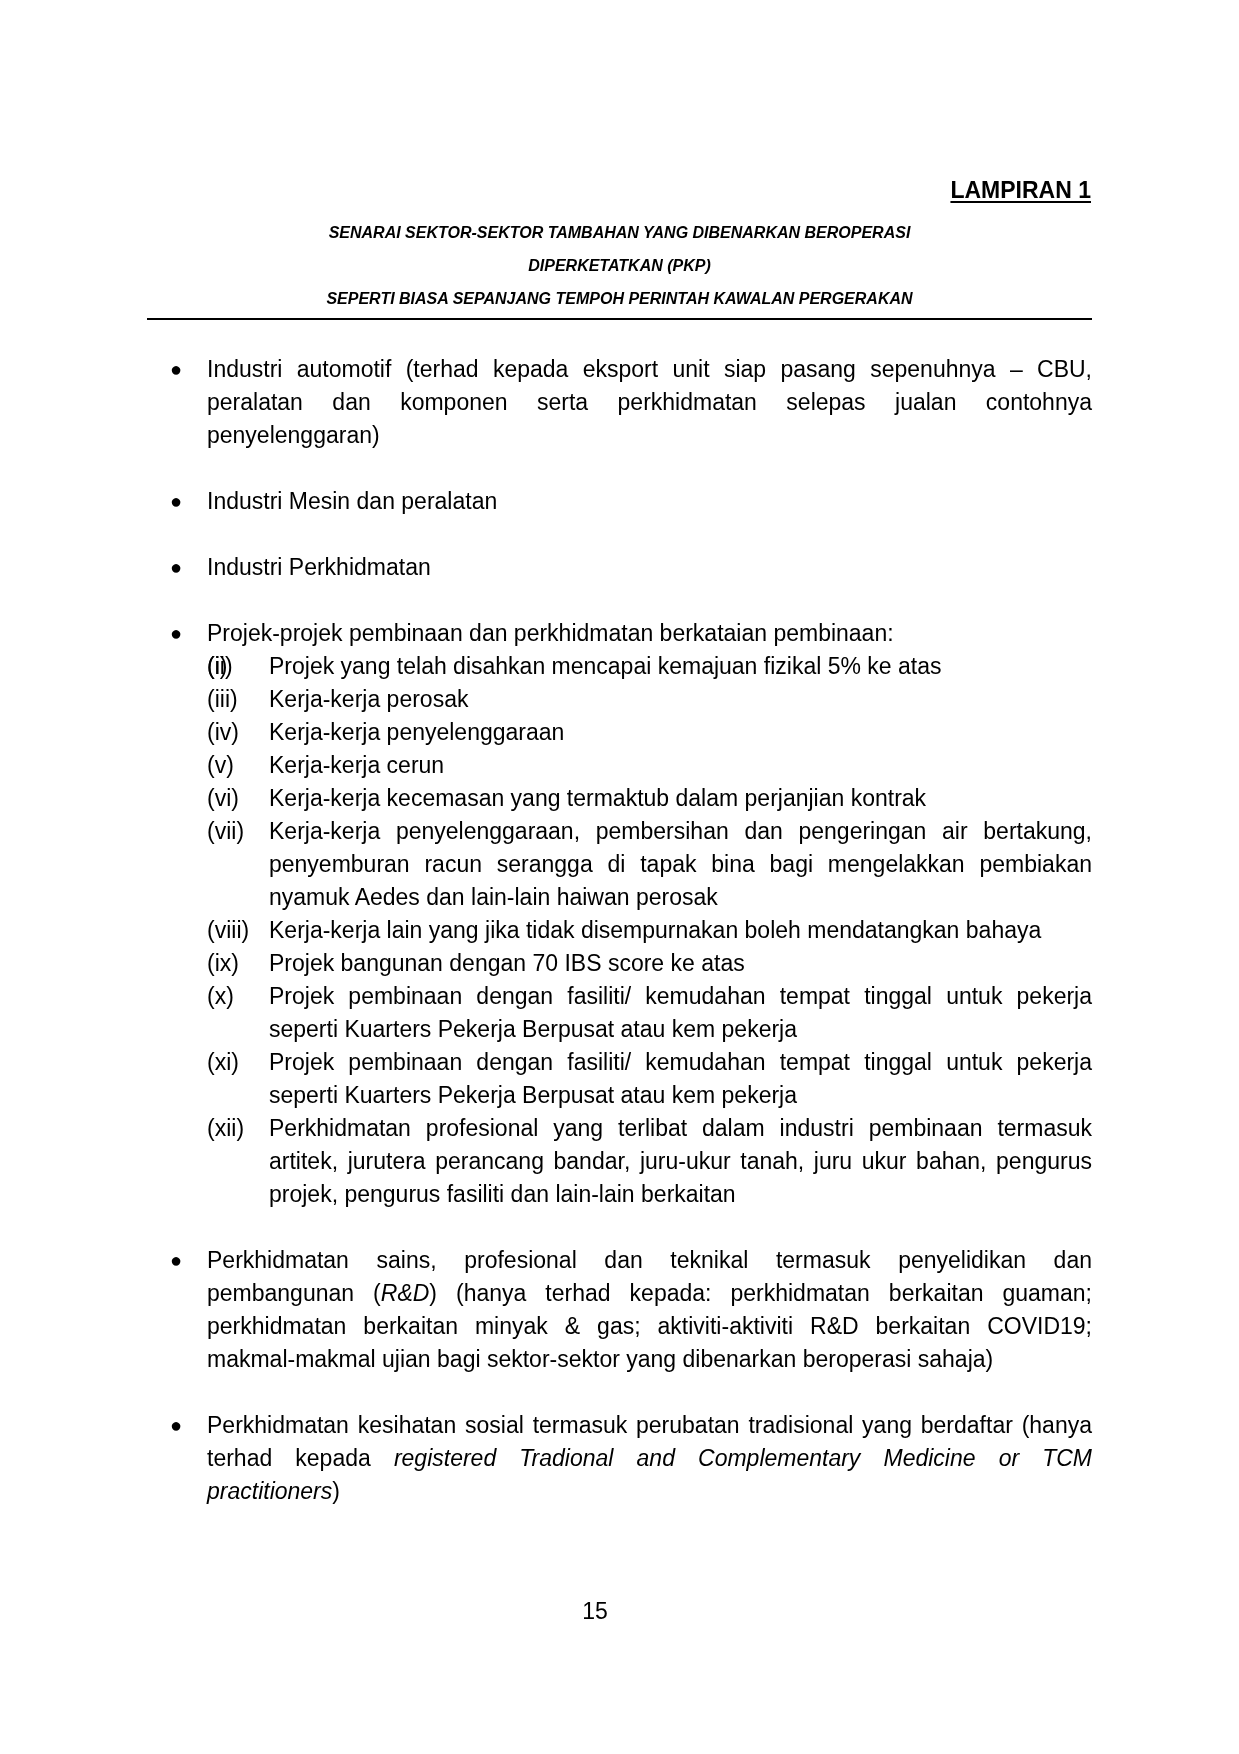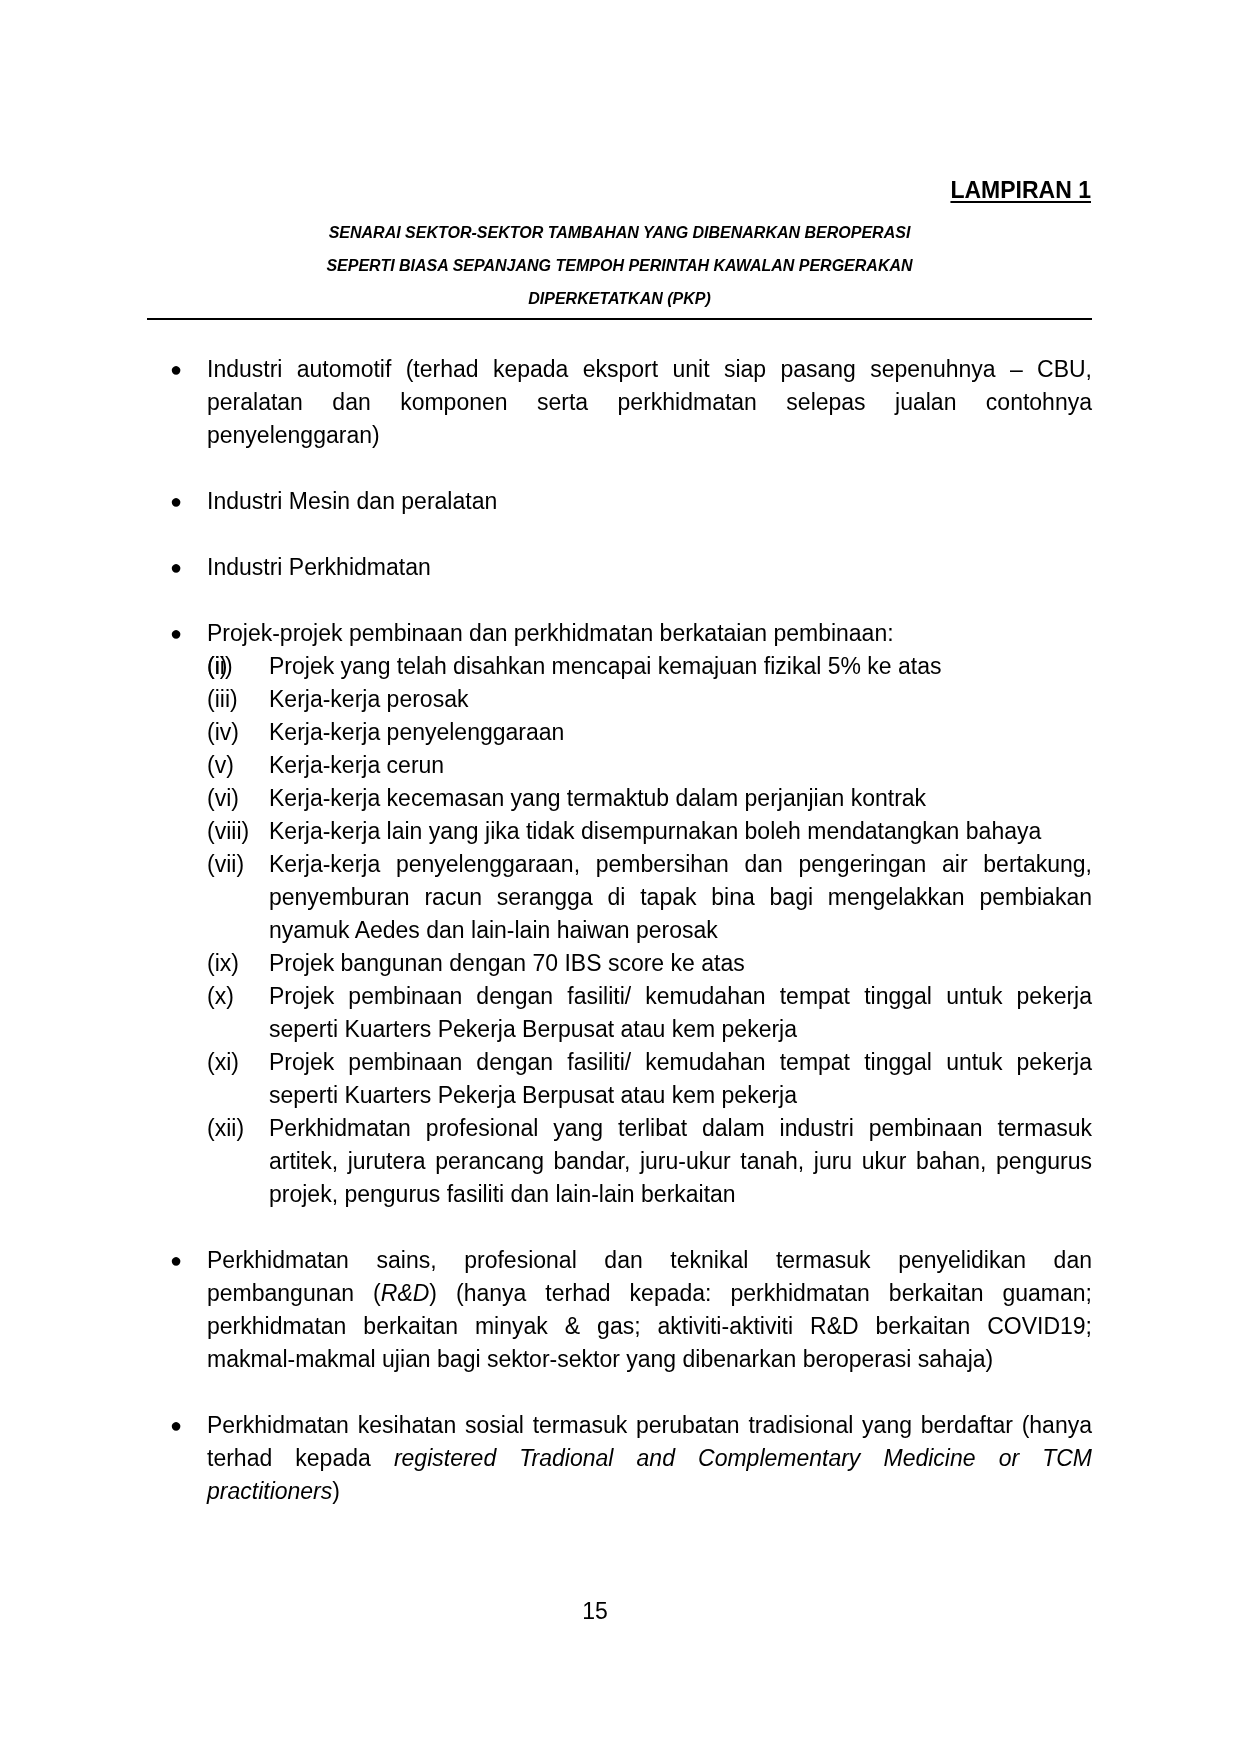--- a/index.html
+++ b/index.html
@@ -40,22 +40,22 @@
     }
   </style>
 </head>
 <body>
 
 <div class="page">
   <div class="lampiran">LAMPIRAN 1</div>
 
   <div class="title">
     <div>SENARAI SEKTOR-SEKTOR TAMBAHAN YANG DIBENARKAN BEROPERASI</div>
+    <div>DIPERKETATKAN (PKP)</div>
     <div>SEPERTI BIASA SEPANJANG TEMPOH PERINTAH KAWALAN PERGERAKAN</div>
-    <div>DIPERKETATKAN (PKP)</div>
   </div>
 
   <div class="rule"></div>
 
   <div class="content">
     <div class="item">
       <span class="bullet">●</span>
       <span>Industri automotif (terhad kepada eksport unit siap pasang sepenuhnya – CBU, peralatan dan komponen serta perkhidmatan selepas jualan contohnya penyelenggaran)</span>
     </div>
     <div class="gap"></div>
@@ -73,22 +73,22 @@
       <span class="bullet">●</span>
       <span>Projek-projek pembinaan dan perkhidmatan berkataian pembinaan:</span>
     </div>
     <div>
       <div class="sub"><span class="num">(i)</span></div>
       <div class="sub"><span class="num">(ii)</span><span>Projek yang telah disahkan mencapai kemajuan fizikal 5% ke atas</span></div>
       <div class="sub"><span class="num">(iii)</span><span>Kerja-kerja perosak</span></div>
       <div class="sub"><span class="num">(iv)</span><span>Kerja-kerja penyelenggaraan</span></div>
       <div class="sub"><span class="num">(v)</span><span>Kerja-kerja cerun</span></div>
       <div class="sub"><span class="num">(vi)</span><span>Kerja-kerja kecemasan yang termaktub dalam perjanjian kontrak</span></div>
+      <div class="sub"><span class="num">(vii)</span><span>Kerja-kerja penyelenggaraan, pembersihan dan pengeringan air bertakung, penyemburan racun serangga di tapak bina bagi mengelakkan pembiakan nyamuk Aedes dan lain-lain haiwan perosak</span></div>
       <div class="sub"><span class="num">(viii)</span><span>Kerja-kerja lain yang jika tidak disempurnakan boleh mendatangkan bahaya</span></div>
-      <div class="sub"><span class="num">(vii)</span><span>Kerja-kerja penyelenggaraan, pembersihan dan pengeringan air bertakung, penyemburan racun serangga di tapak bina bagi mengelakkan pembiakan nyamuk Aedes dan lain-lain haiwan perosak</span></div>
       <div class="sub"><span class="num">(ix)</span><span>Projek bangunan dengan 70 IBS score ke atas</span></div>
       <div class="sub"><span class="num">(x)</span><span>Projek pembinaan dengan fasiliti/ kemudahan tempat tinggal untuk pekerja seperti Kuarters Pekerja Berpusat atau kem pekerja</span></div>
       <div class="sub"><span class="num">(xi)</span><span>Projek pembinaan dengan fasiliti/ kemudahan tempat tinggal untuk pekerja seperti Kuarters Pekerja Berpusat atau kem pekerja</span></div>
       <div class="sub"><span class="num">(xii)</span><span>Perkhidmatan profesional yang terlibat dalam industri pembinaan termasuk artitek, jurutera perancang bandar, juru-ukur tanah, juru ukur bahan, pengurus projek, pengurus fasiliti dan lain-lain berkaitan</span></div>
     </div>
     <div class="gap"></div>
     <div class="item">
       <span class="bullet">●</span>
       <span><span>Perkhidmatan sains, profesional dan teknikal termasuk penyelidikan dan pembangunan (</span><span class="i">R&amp;D</span><span>) (hanya terhad kepada: perkhidmatan berkaitan guaman; perkhidmatan berkaitan minyak &amp; gas; aktiviti-aktiviti R&amp;D berkaitan COVID19; makmal-makmal ujian bagi sektor-sektor yang dibenarkan beroperasi sahaja)</span></span>
     </div>

